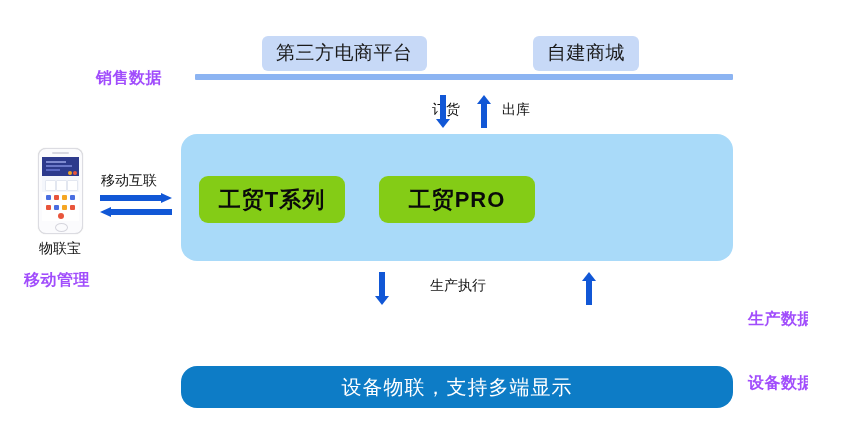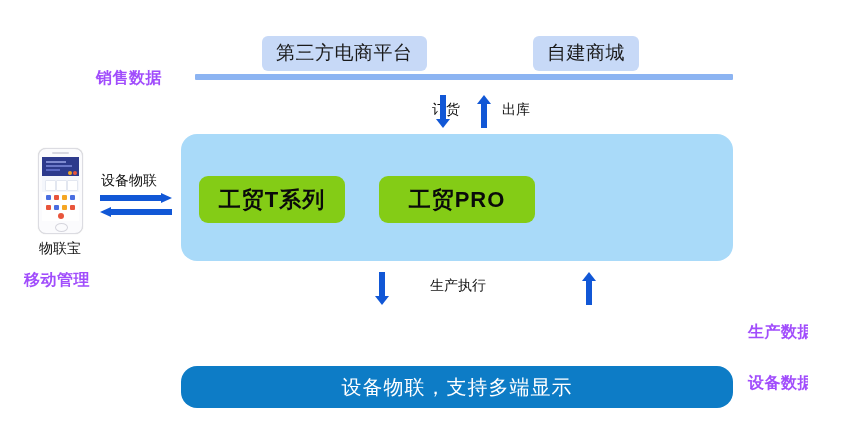--- a/index.html
+++ b/index.html
@@ -48,21 +48,21 @@
   .plabel {
     position: absolute;
     color: #a14dfc;
     font-weight: bold;
     font-size: 16px;
     white-space: nowrap;
     letter-spacing: 0.5px;
   }
   #lbl-sales { left: 96px; top: 68px; }
   #lbl-mobile { left: 24px; top: 270px; }
-  #lbl-prod { left: 748px; top: 322px; }
+  #lbl-prod { left: 748px; top: 309px; }
   #lbl-equip { left: 748px; top: 373px; }
 
   
   .flow-caption {
     position: absolute;
     color: #111111;
     font-size: 14px;
     white-space: nowrap;
   }
   #cap-order { left: 388px; top: 101px; margin-left: 44px; }
@@ -345,21 +345,21 @@
         <div class="gicon" style="left:20px;top:13px;background:#f5a623;"></div>
         <div class="gicon" style="left:28px;top:13px;background:#e8553c;"></div>
         <div class="gicon" style="left:16px;top:21px;width:6px;height:6px;border-radius:50%;background:#e8553c;"></div>
       </div>
     </div>
     <div id="phone-home"></div>
   </div>
 
   <div id="phone-label">物联宝</div>
 
-  <div class="flow-caption" id="cap-mobilenet">设备物联</div>
+  <div class="flow-caption" id="cap-mobilenet">移动互联</div>
 
   <div class="harrow right" id="mobile-arrow-right">
     <div class="hshaft"></div>
     <div class="hhead"></div>
   </div>
 
   <div class="harrow left" id="mobile-arrow-left">
     <div class="hshaft"></div>
     <div class="hhead"></div>
   </div>

